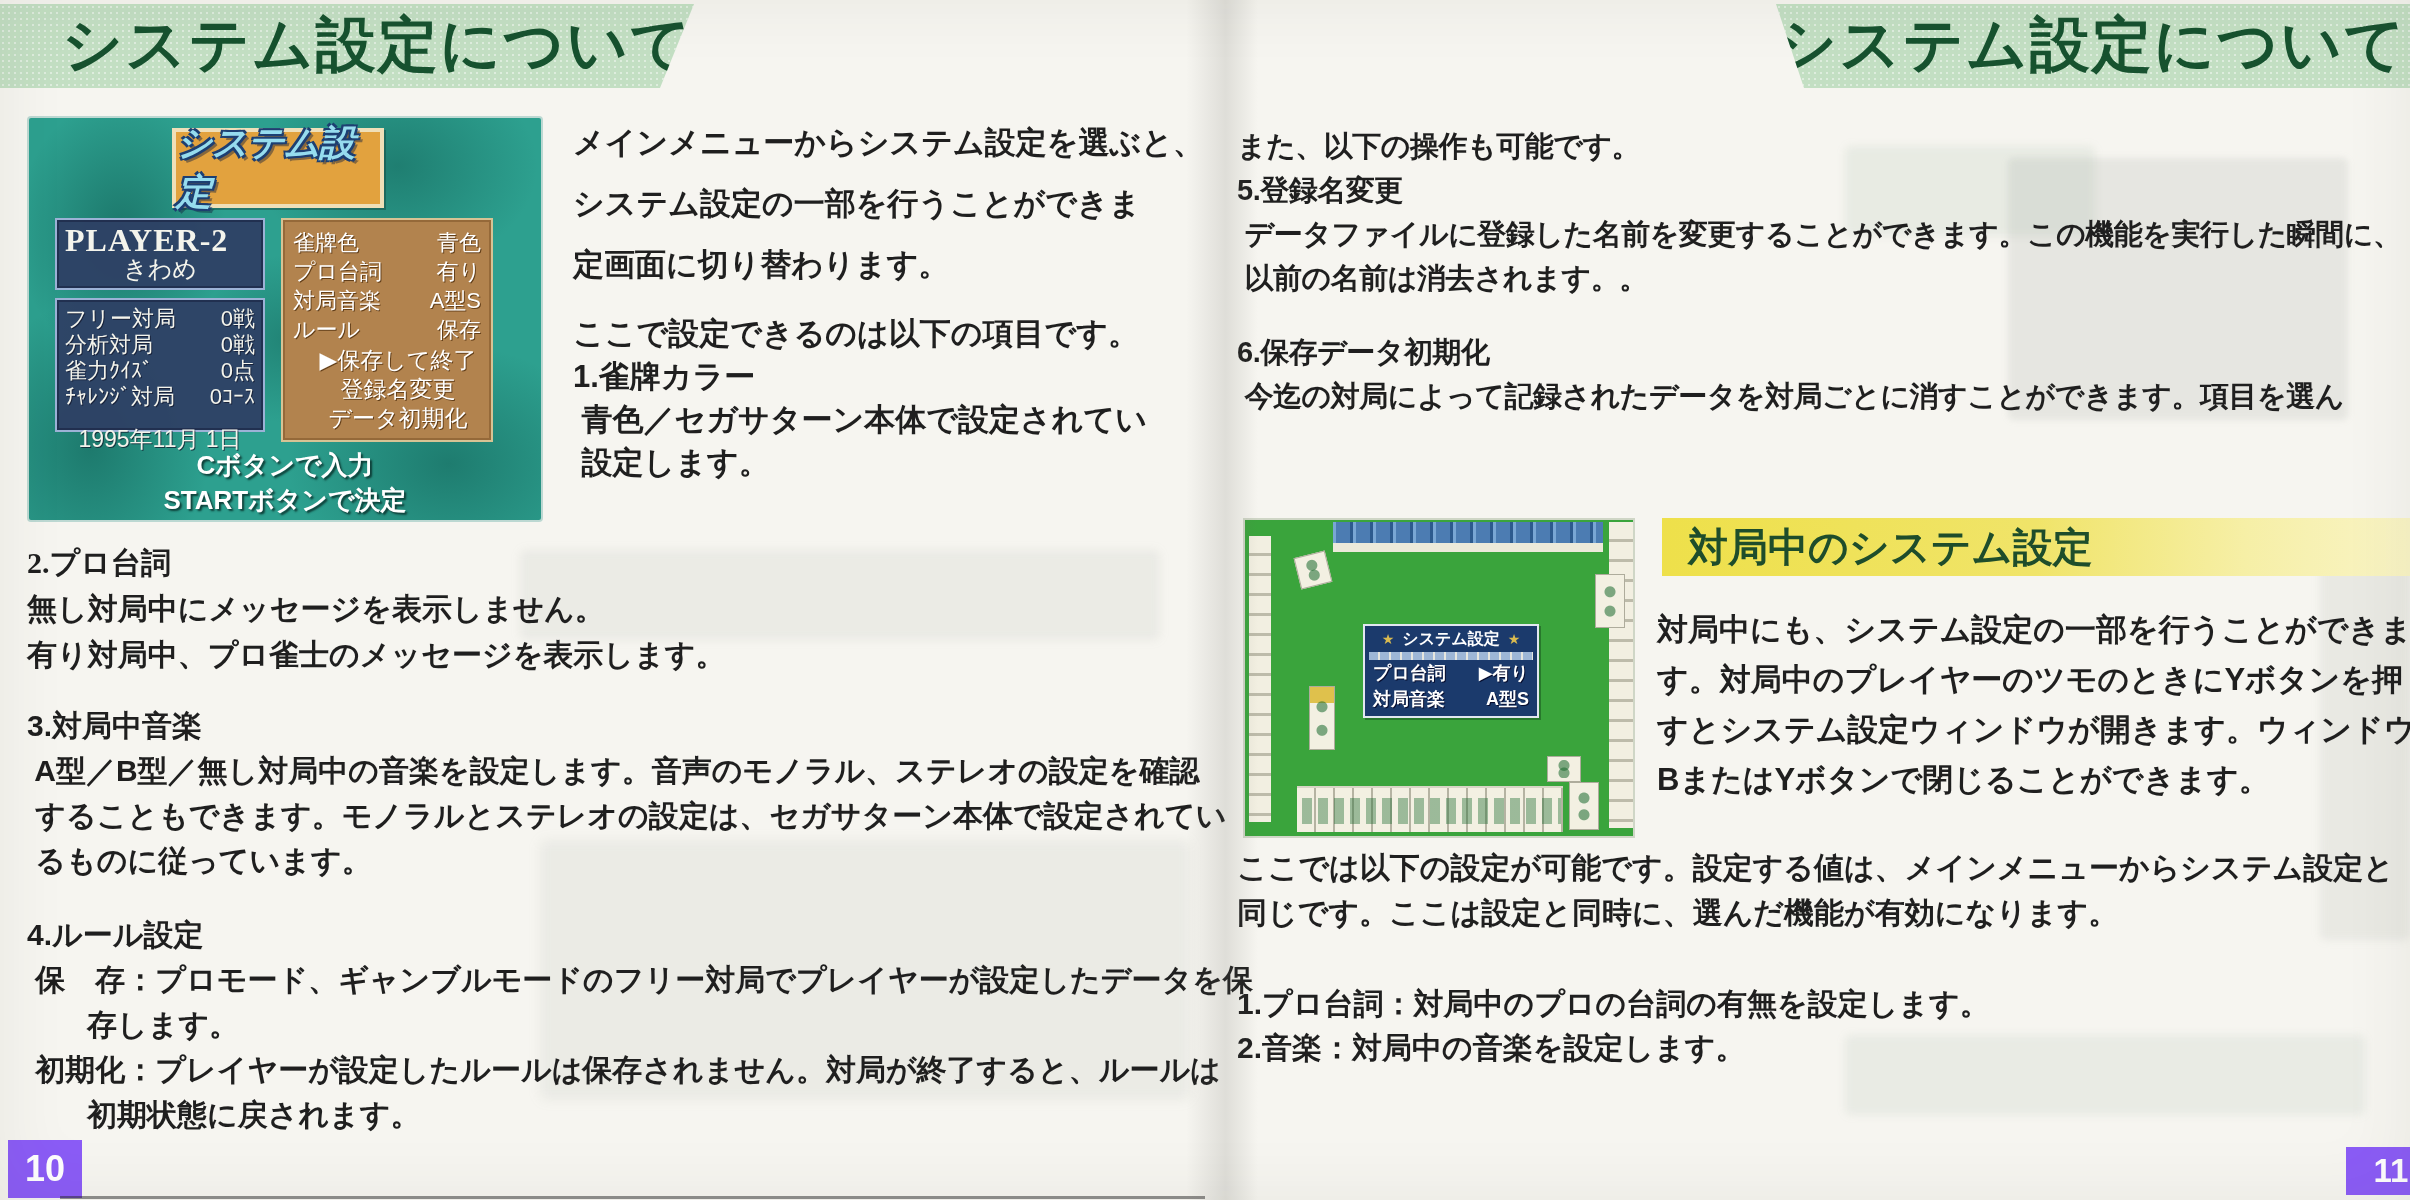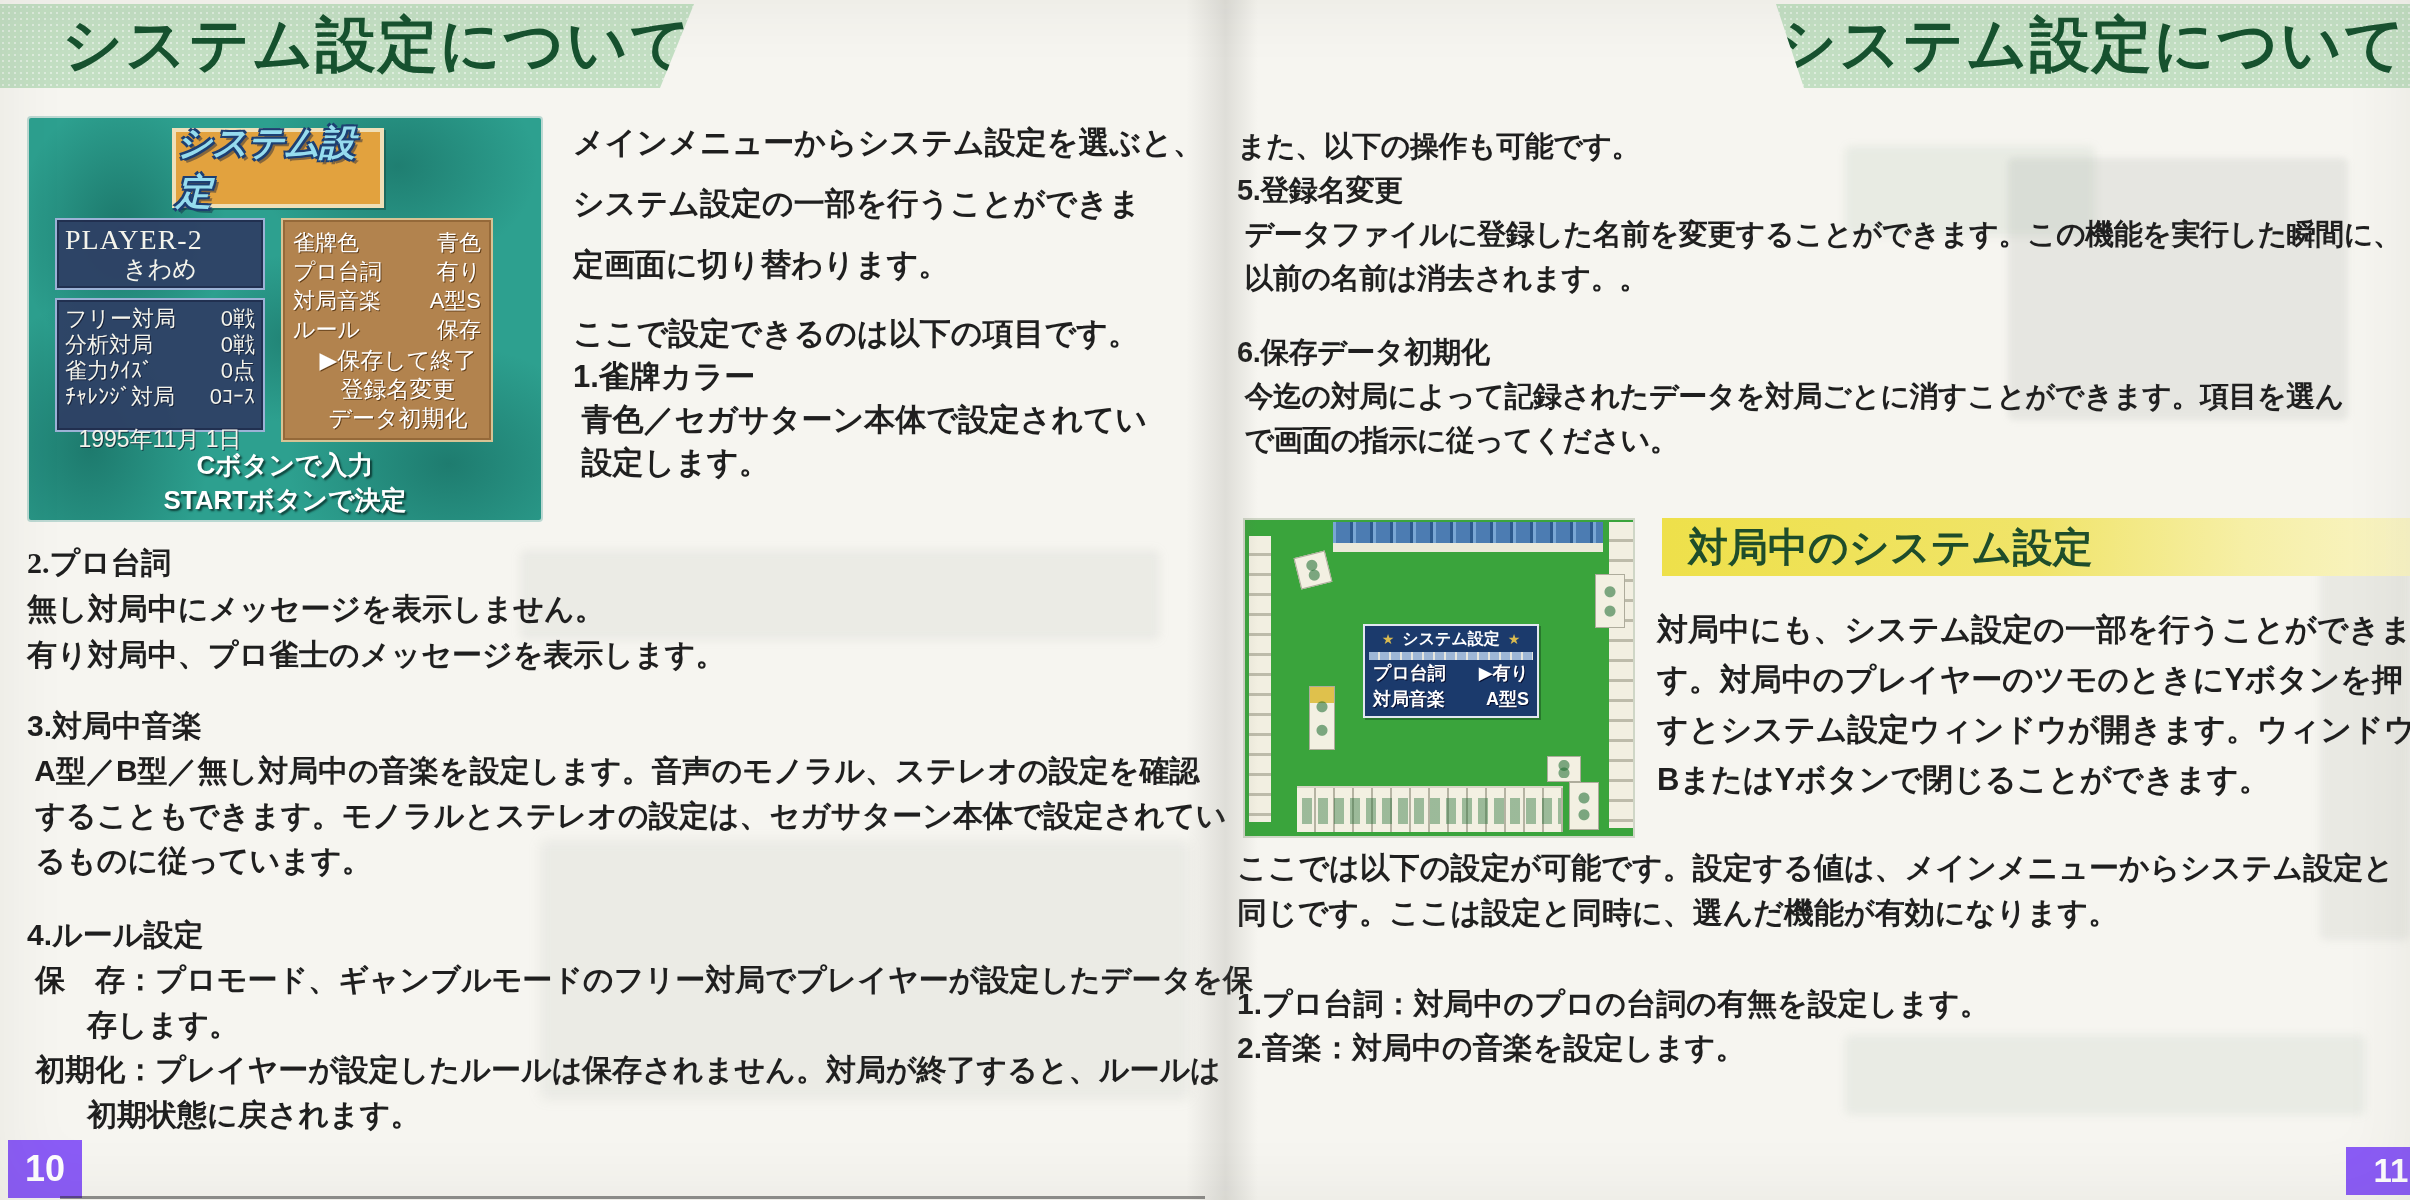--- a/index.html
+++ b/index.html
@@ -57,21 +57,21 @@
          radial-gradient(120px 120px at 50% 55%,rgba(12,80,72,.35),rgba(0,0,0,0) 70%),
          #2da08f;}
   .s1title{position:absolute;left:143px;top:10px;width:212px;height:80px;background:#e2a23e;
            border:4px solid #efdfb8;box-sizing:border-box;display:flex;align-items:center;justify-content:center;
            box-shadow:2px 2px 0 rgba(20,60,55,.4);}
   .s1title span{font-size:36px;font-weight:900;font-style:italic;letter-spacing:-1px;color:#96dcee;
            text-shadow:-2px -2px 0 #1d3f72,2px -2px 0 #1d3f72,-2px 2px 0 #1d3f72,2px 2px 0 #1d3f72,4px 4px 0 rgba(20,30,60,.45);}
   .panel{position:absolute;box-sizing:border-box;color:#f4f4ec;}
   .pblue{background:rgba(46,62,100,.93);border:2px solid #9cb2d6;box-shadow:inset 0 0 0 2px rgba(25,35,65,.6);}
   #pname{left:26px;top:100px;width:210px;height:72px;padding:5px 8px;}
-  #pname .pl{font-family:"Liberation Serif","DejaVu Serif",serif;font-size:28px;font-weight:400;letter-spacing:1px;line-height:30px;}
+  #pname .pl{font-family:"Liberation Serif","DejaVu Serif",serif;font-size:32px;font-weight:700;letter-spacing:1px;line-height:30px;}
   #pname .rk{text-align:center;font-size:24px;line-height:28px;}
   #pstats{left:26px;top:180px;width:210px;height:134px;padding:6px 8px;}
   .srow{display:flex;justify-content:space-between;font-size:22px;line-height:26px;white-space:pre;
         text-shadow:1px 1px 0 rgba(15,20,40,.7);}
   #pstats .date{text-align:center;font-size:23px;line-height:28px;margin-top:15px;text-shadow:1px 1px 0 rgba(15,20,40,.7);}
   #pset{left:252px;top:100px;width:212px;height:224px;background:#b2834e;border:2px solid #d7c394;
         box-shadow:inset 0 0 0 2px rgba(120,80,35,.5);padding:8px 10px;color:#ffffff;}
   #pset .srow{font-size:22px;line-height:29px;text-shadow:1px 1px 0 rgba(90,55,20,.9);}
   #pset .menu{margin-top:2px;text-align:center;padding-left:22px;font-size:23px;line-height:29px;
         text-shadow:1px 1px 0 rgba(90,55,20,.9);}
@@ -179,21 +179,21 @@
   <div class="banner banner-r">
     <div class="btext">システム設定について</div>
   </div>
 
   <div class="bleed" id="bleed1"></div>
   <div class="bleed" id="bleed2"></div>
   <div class="bleed" id="bleed3"></div>
   <div class="bleed" id="bleed6"></div>
 
   <div class="tblock rtop" id="rtopA"><div class="tline">また、以下の操作も可能です。</div><div class="tline">5.登録名変更</div><div class="tline"> データファイルに登録した名前を変更することができます。この機能を実行した瞬間に、</div><div class="tline"> 以前の名前は消去されます。。</div></div>
-  <div class="tblock rtop" id="rtopB"><div class="tline">6.保存データ初期化</div><div class="tline"> 今迄の対局によって記録されたデータを対局ごとに消すことができます。項目を選ん</div><div class="tline"> で画面の指示に従ってください。</div></div>
+  <div class="tblock rtop" id="rtopB"><div class="tline">6.保存データ初期化</div><div class="tline"> 今迄の対局によって記録されたデータを対局ごとに消すことができます。項目を選ん</div></div>
 
   <div id="shot2">
     <div class="wall-top"></div>
     <div class="wall-left"></div>
     <div class="wall-right"></div>
     <div class="tile" id="tile-a">
         <span class="mark"></span>
       </div>
     <div class="tile" id="tile-b">
         <span class="mark"></span>

